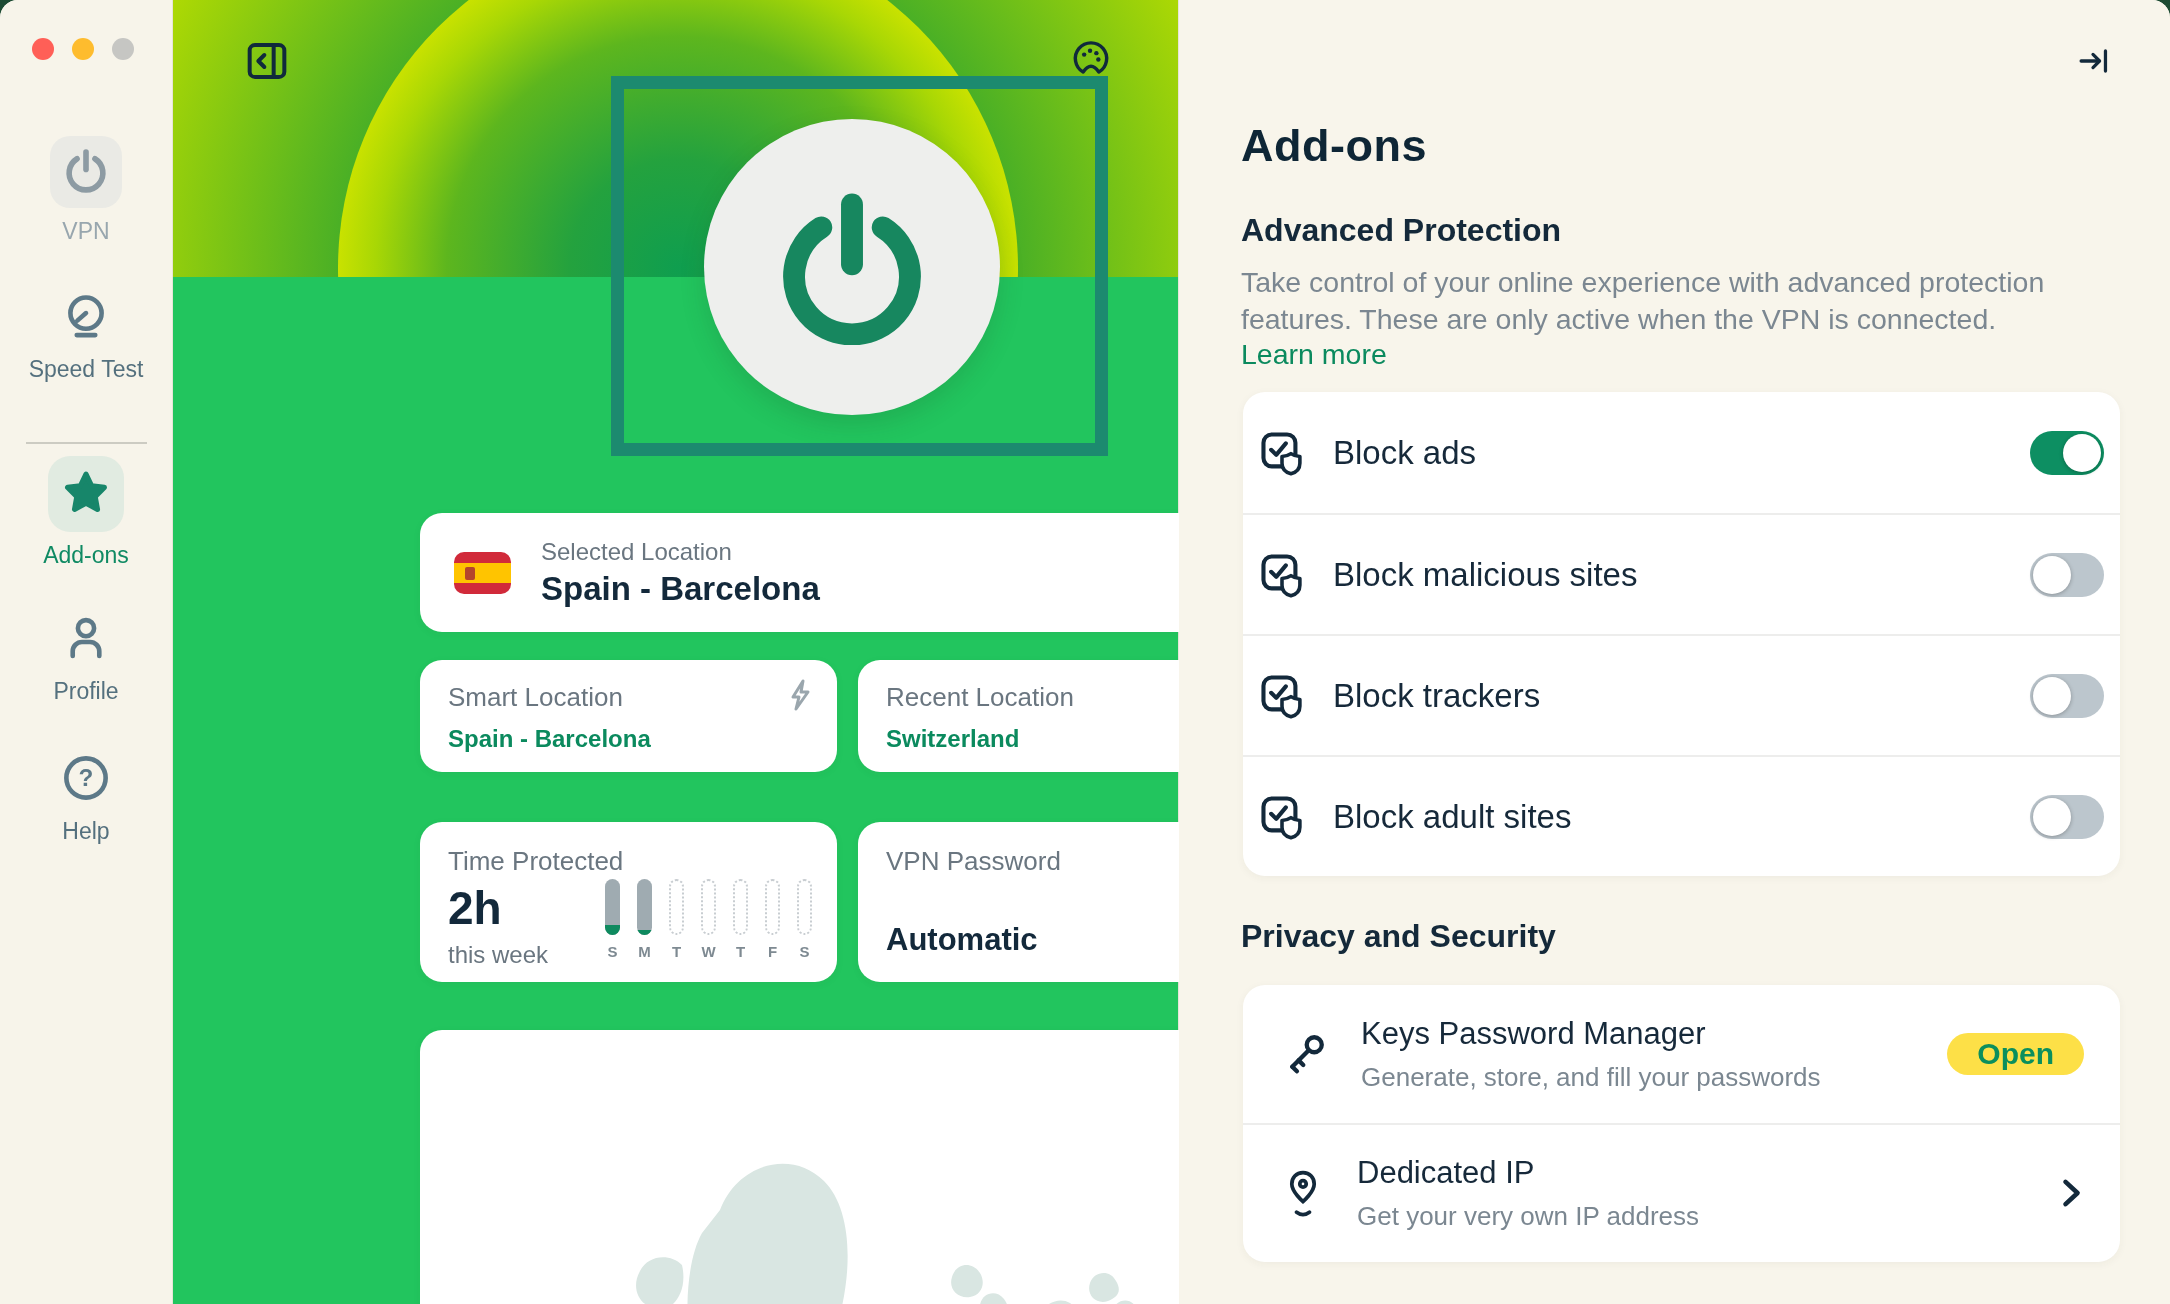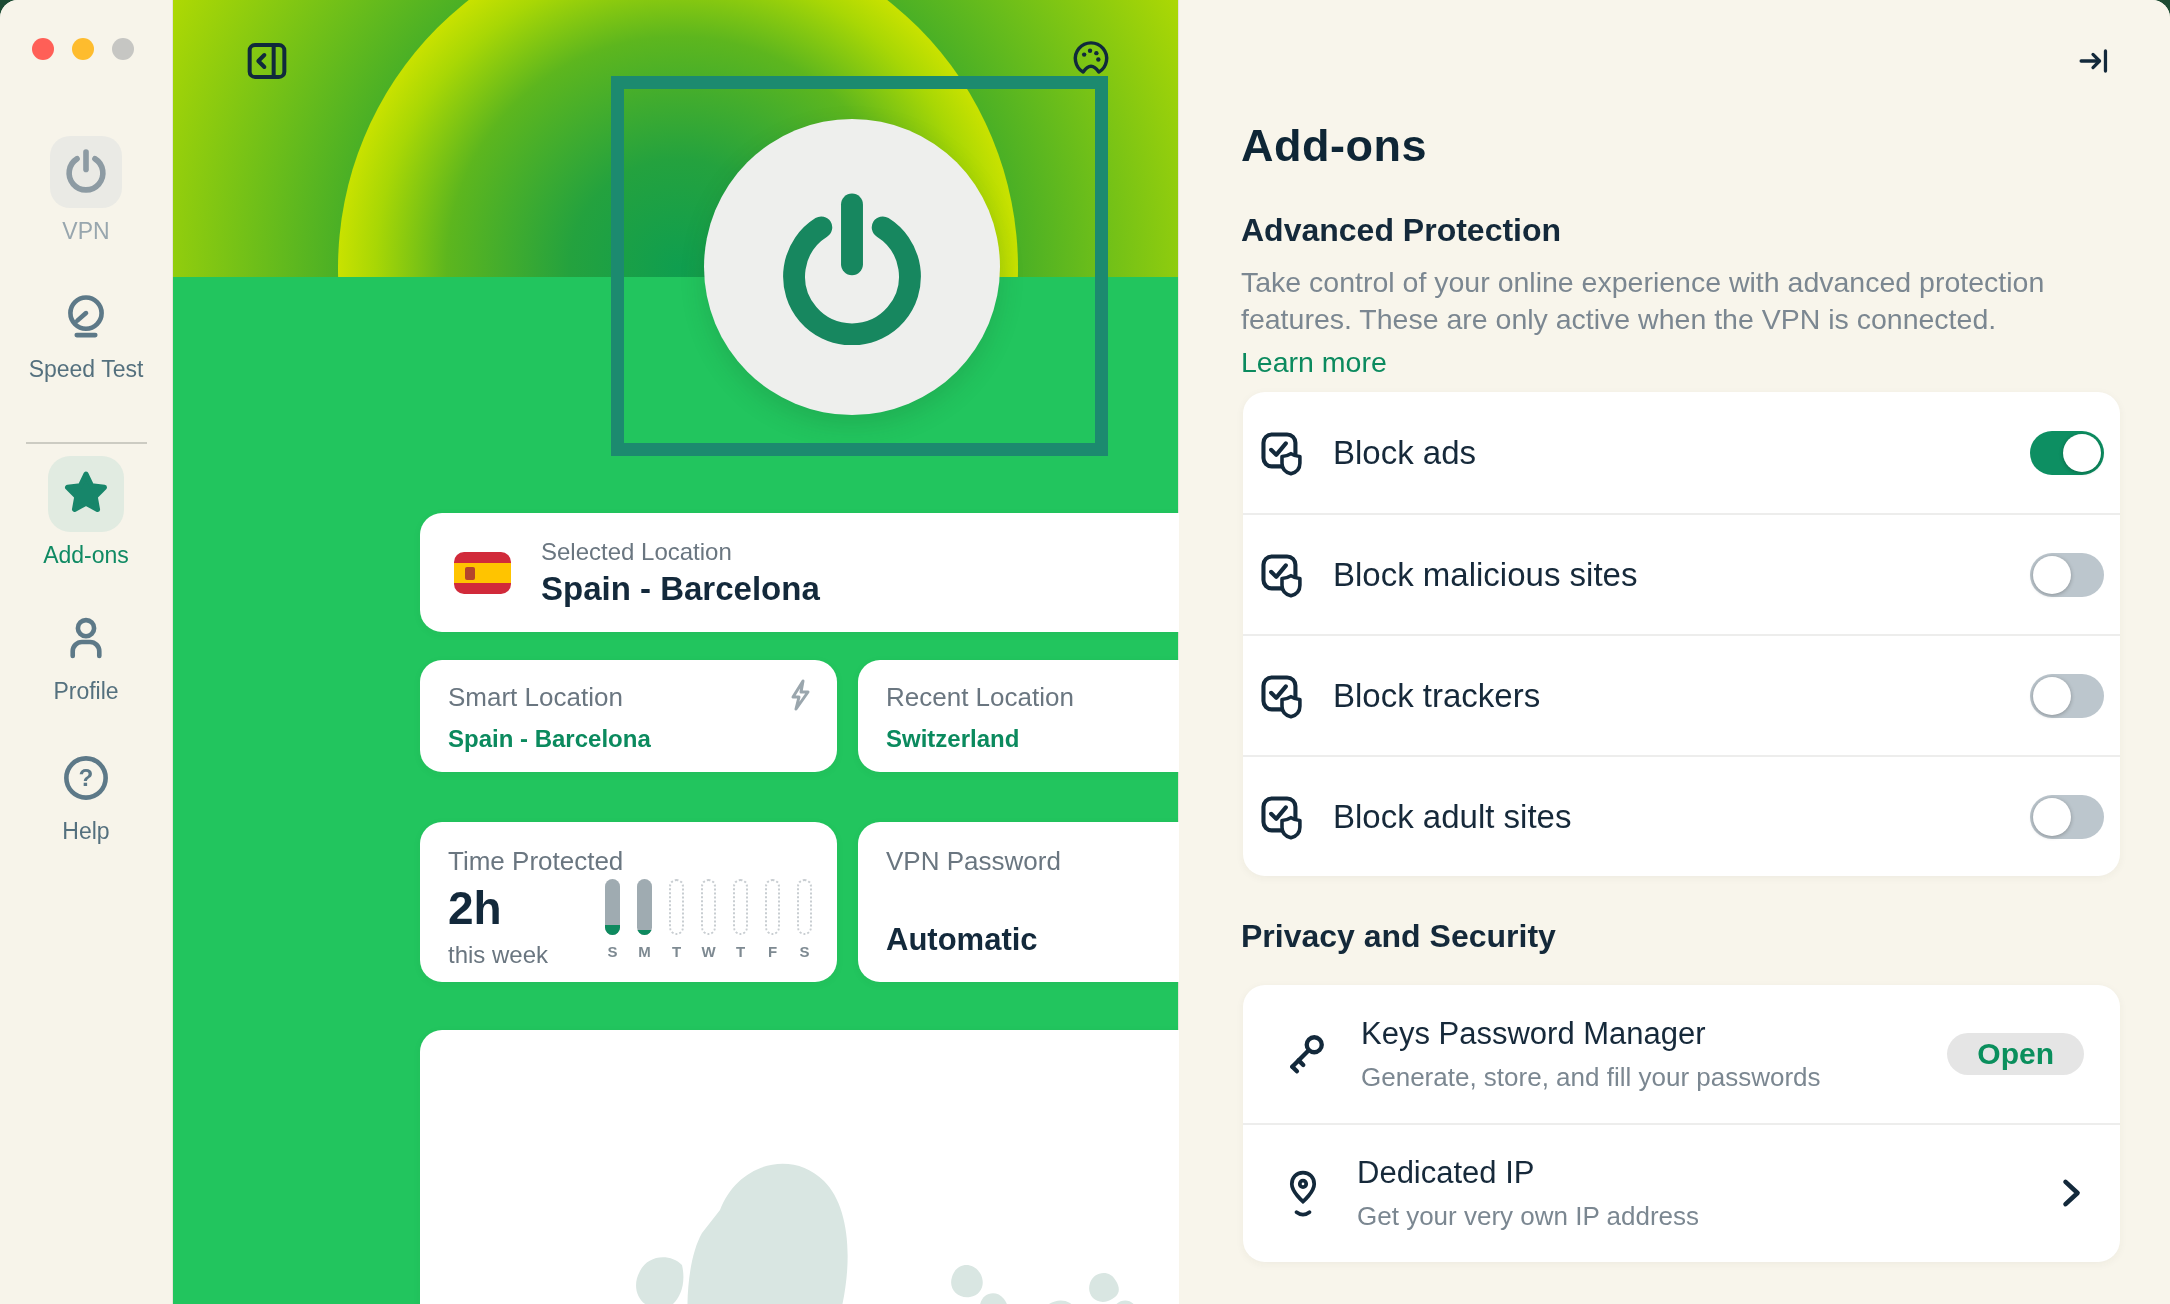--- a/index.html
+++ b/index.html
@@ -83,41 +83,41 @@
 
   .map-card { left:247px; top:1030px; width:868px; height:560px; overflow:hidden; }
   .map-card svg { position:absolute; left:0; top:55px; }
 
   
   .addons-panel { position:relative; flex:1; height:100%; background:#f8f5eb; }
   .expand-btn { top:42px; right:58px; }
   .ap-title { position:absolute; left:62px; top:120px; font-size:45px; font-weight:800; color:#0e2636; letter-spacing:.5px; }
   .ap-heading1 { position:absolute; left:62px; top:212px; font-size:32px; font-weight:700; color:#14293a; }
   .ap-desc { position:absolute; left:62px; top:264px; width:850px; font-size:28.5px; line-height:37px; color:#7b8791; }
-  .ap-link { position:absolute; left:62px; top:346px; font-size:28.5px; color:#0b8a5e; cursor:pointer; }
+  .ap-link { position:absolute; left:62px; top:338px; font-size:28.5px; color:#0b8a5e; cursor:pointer; }
 
   .toggles-card { left:64px; top:392px; width:877px; height:484px; }
   .toggle-row { position:relative; height:121px; display:flex; align-items:center; padding:0 16px; }
   .toggle-row + .toggle-row { border-top:2px solid #ededec; }
   .row-icon { flex:0 0 auto; line-height:0; }
   .toggle-label { margin-left:28px; font-size:33px; font-weight:500; color:#16293a; flex:1; }
   .toggle { position:relative; width:74px; height:44px; border-radius:22px; background:#bcc6cd; cursor:pointer; flex:0 0 auto; }
   .toggle .knob { position:absolute; top:3px; left:3px; width:38px; height:38px; border-radius:50%;
                   background:#fff; box-shadow:0 1px 4px rgba(0,0,0,.28); }
   .toggle.on { background:#0d8f62; }
   .toggle.on .knob { left:auto; right:3px; }
 
   .ap-heading2 { position:absolute; left:62px; top:918px; font-size:32px; font-weight:700; color:#14293a; }
   .privacy-card { left:64px; top:985px; width:877px; height:277px; }
   .item-row { position:relative; height:138px; display:flex; align-items:center; padding:0 36px; cursor:pointer; }
   .item-row + .item-row { border-top:2px solid #ededec; }
   .item-texts { margin-left:30px; flex:1; }
   .item-title { font-size:31px; font-weight:500; color:#16293a; }
   .item-sub { font-size:26px; color:#7b8791; margin-top:10px; }
-  .open-pill { background:#e5e5e5; border:none; border-radius:29px; padding:4px 30px;
+  .open-pill { background:#fde047; border:none; border-radius:29px; padding:4px 30px;
                font-size:30px; font-weight:700; color:#0a8f5d; cursor:pointer; font-family:inherit; }
   .chev { line-height:0; }
 </style>
 </head>
 <body>
 
 <div class="app">
 
   <div class="sidebar">
     <div class="traffic-lights">

